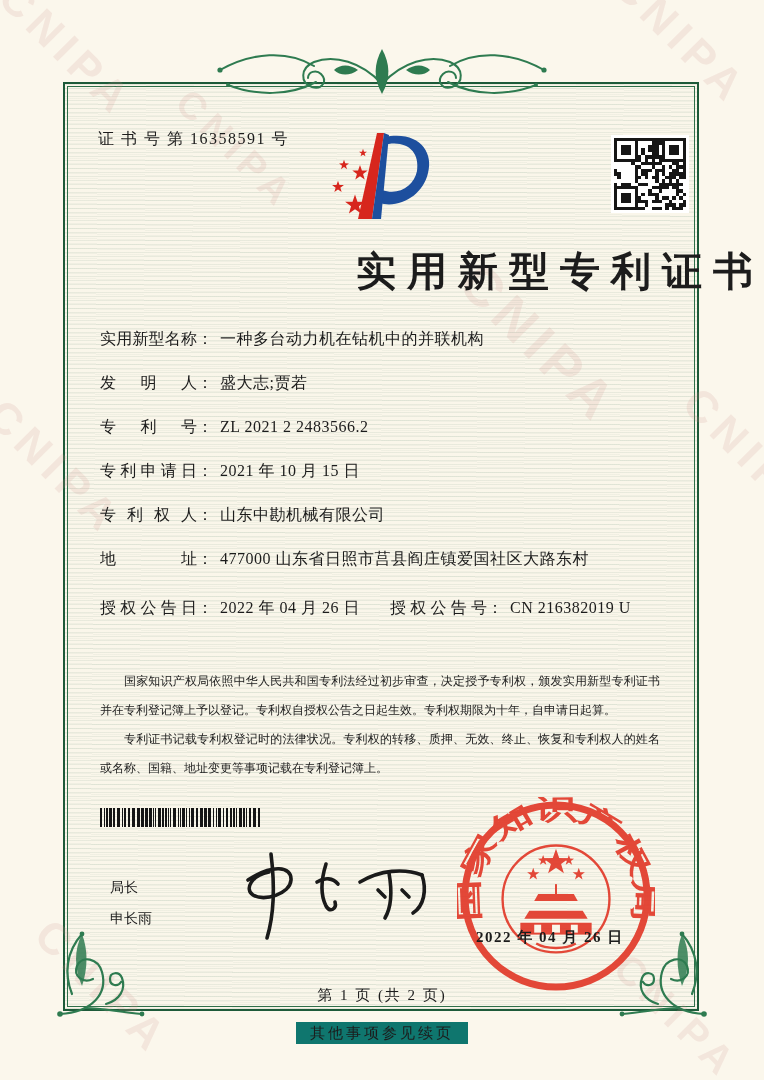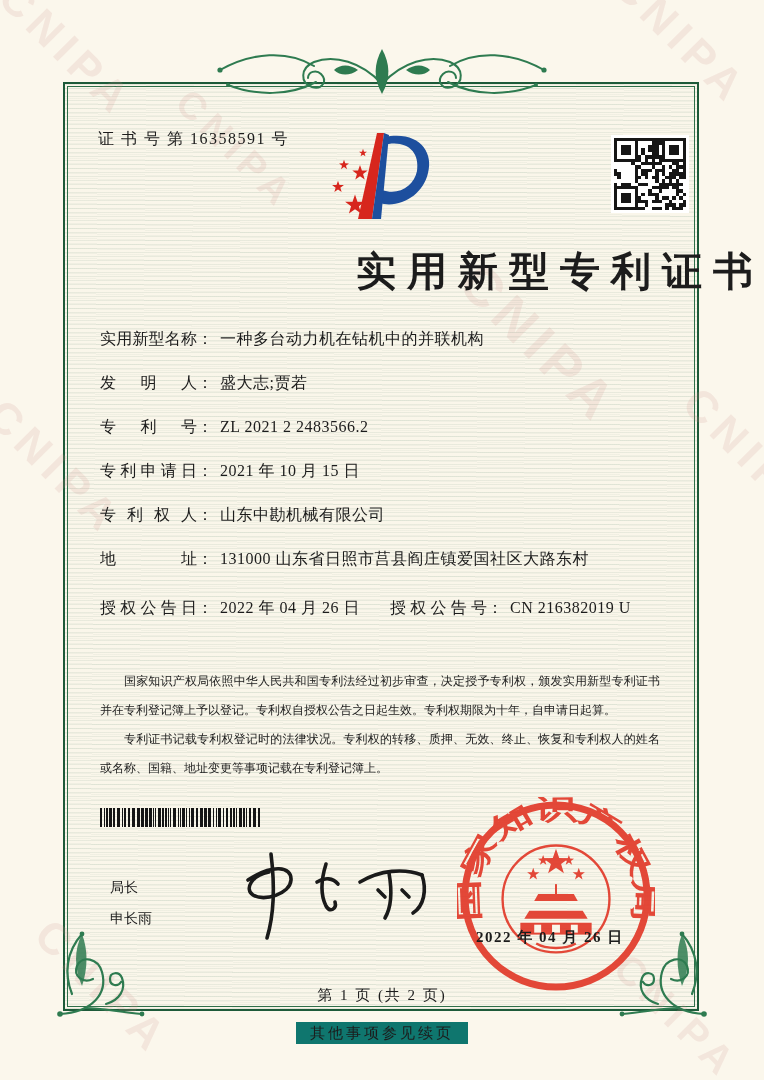--- a/index.html
+++ b/index.html
@@ -309,21 +309,21 @@
     <div class="frow">
       <span class="flabel">专利号</span><span class="fcolon">：</span><span class="fvalue">ZL 2021 2 2483566.2</span>
     </div>
     <div class="frow">
       <span class="flabel">专利申请日</span><span class="fcolon">：</span><span class="fvalue">2021 年 10 月 15 日</span>
     </div>
     <div class="frow">
       <span class="flabel">专利权人</span><span class="fcolon">：</span><span class="fvalue">山东中勘机械有限公司</span>
     </div>
     <div class="frow">
-      <span class="flabel">地址</span><span class="fcolon">：</span><span class="fvalue">131000 山东省日照市莒县阎庄镇爱国社区大路东村</span>
+      <span class="flabel">地址</span><span class="fcolon">：</span><span class="fvalue">477000 山东省日照市莒县阎庄镇爱国社区大路东村</span>
     </div>
   </div>
 
   <div class="grant-row">
     <span>
       <span class="flabel">授权公告日</span><span class="fcolon">：</span><span class="fvalue">2022 年 04 月 26 日</span>
     </span>
     <span class="grant-right">
       <span class="flabel">授权公告号</span><span class="fcolon">：</span><span class="fvalue">CN 216382019 U</span>
     </span>

